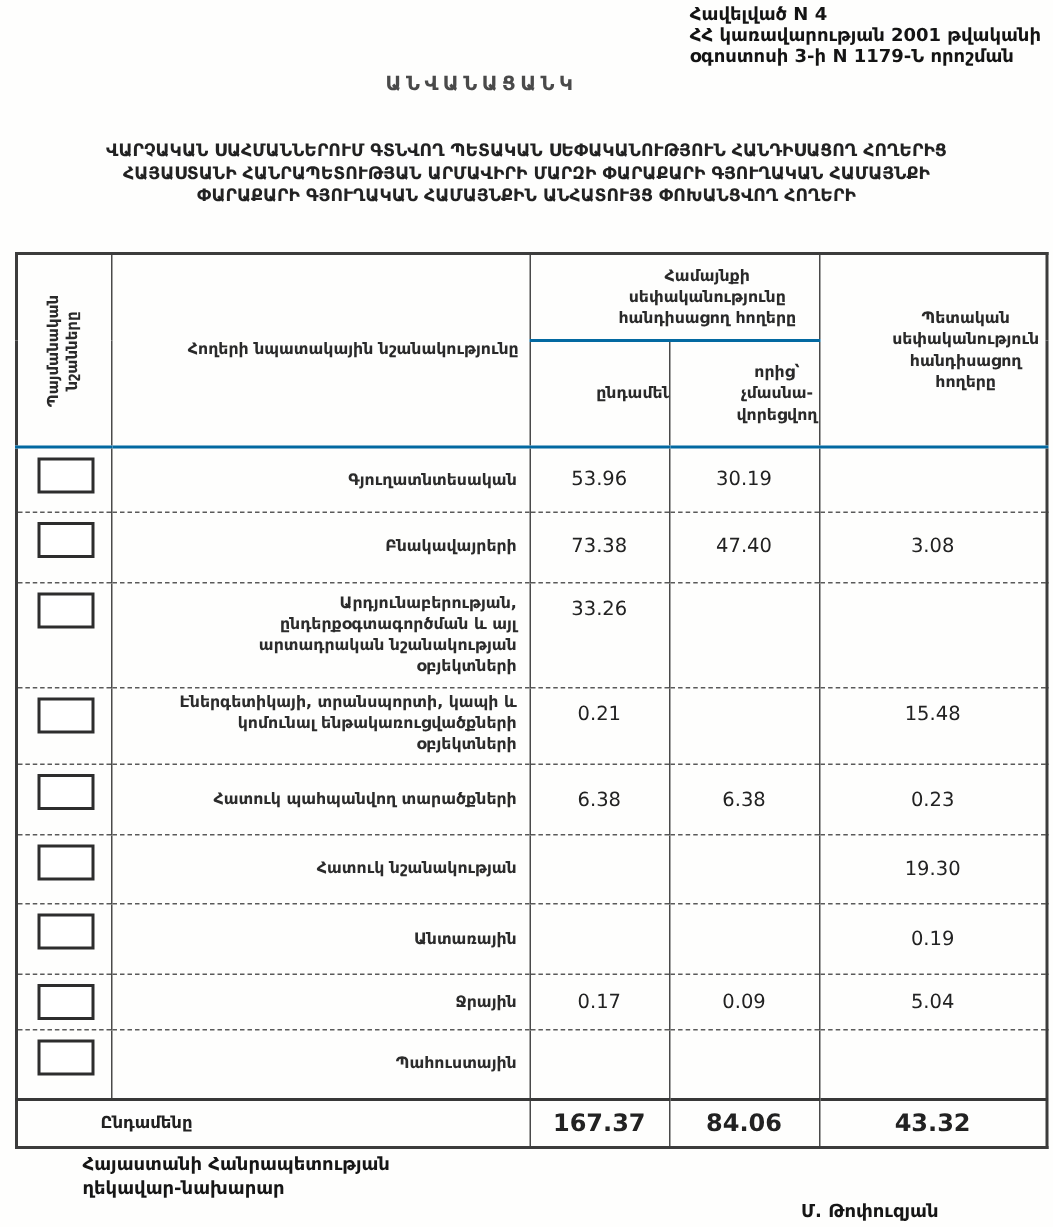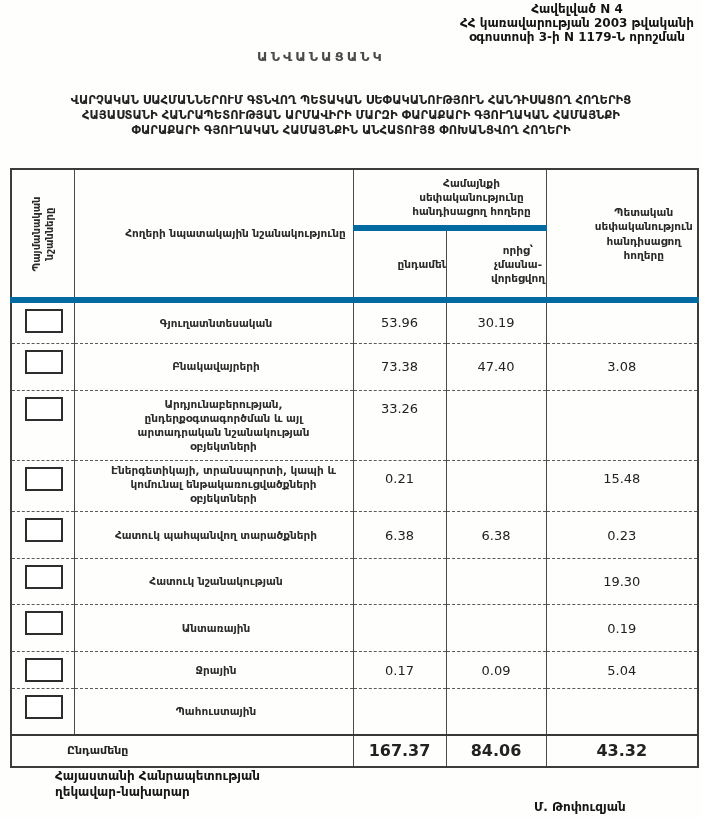--- a/index.html
+++ b/index.html
@@ -7,21 +7,21 @@
     position: relative;
     width: 702px; height: 818px;
     margin: 0 auto;
     background: #fefefd;
     font-family: "DejaVu Sans", sans-serif;
     color: #1d1d1d;
     overflow: hidden;
   }
   .annex-block {
     position: absolute; top: 3px; right: 8px;
-    text-align: center;
+    text-align: left;
     font-weight: bold; font-size: 12px; line-height: 1.15;
     color: #141414;
   }
   .doc-title {
     position: absolute; top: 49px; left: 0; right: 60px;
     text-align: center;
     font-weight: bold; font-size: 13px; letter-spacing: 3px;
     color: #4a4a4a;
   }
   .main-heading {
@@ -41,40 +41,40 @@
     border-bottom: 1px dashed #5a5a5a;
     border-left: 1px solid #4a4a4a;
     padding: 0;
     overflow: hidden;
   }
   .land-table { border: 2px solid #3c3c3c; }
   .land-table th {
     font-size: 10.5px; font-weight: 600; color: #2a2a2a;
     text-align: center; vertical-align: middle;
     line-height: 1.35;
-    border-bottom: 6px solid #0369a1;
+    border-bottom: 2px solid #0369a1;
     padding-left: 44px;
   }
   .th-signs { position: relative; }
   .rot {
     position: absolute; left: 50%; top: 50%;
     transform: translate(-50%,-50%) rotate(-90deg);
     width: 104px;
     font-size: 10px; line-height: 1.25; text-align: center;
   }
   .pre { white-space: pre-line; }
   td.sign-cell { vertical-align: top; padding: 6px 0 0 13px; }
   .swatch {
     width: 34px; height: 20px;
     border: 2px solid #2d2d2d;
     background: #fff;
   }
   td.label-cell {
     font-size: 10.5px; font-weight: 600; color: #2c2c2c;
-    text-align: center; vertical-align: middle;
+    text-align: right; vertical-align: middle;
     padding: 2px 8px 2px 13px; line-height: 1.35;
   }
   td.num-cell {
     font-size: 13px; font-weight: 400; color: #222;
     text-align: center; vertical-align: middle;
   }
   tr.tall td.num-cell { vertical-align: top; padding-top: 10px; }
   tr.tall td.label-cell { vertical-align: bottom; padding-bottom: 6px; padding-left: 28px; }
   tr.total-row td {
     border-top: 2px solid #383838;
@@ -97,21 +97,21 @@
     font-weight: bold; font-size: 12px; color: #161616;
   }
 </style>
 </head>
 <body>
 
 <div class="page">
 
   <div class="annex-block">
     <div>Հավելված N 4</div>
-    <div>ՀՀ կառավարության 2003 թվականի</div>
+    <div>ՀՀ կառավարության 2001 թվականի</div>
     <div>օգոստոսի 3-ի N 1179-Ն որոշման</div>
   </div>
 
   <div class="doc-title">ԱՆՎԱՆԱՑԱՆԿ</div>
 
   <div class="main-heading">
     <div>ՎԱՐՉԱԿԱՆ ՍԱՀՄԱՆՆԵՐՈՒՄ ԳՏՆՎՈՂ ՊԵՏԱԿԱՆ ՍԵՓԱԿԱՆՈՒԹՅՈՒՆ ՀԱՆԴԻՍԱՑՈՂ ՀՈՂԵՐԻՑ</div>
     <div>ՀԱՅԱՍՏԱՆԻ ՀԱՆՐԱՊԵՏՈՒԹՅԱՆ ԱՐՄԱՎԻՐԻ ՄԱՐԶԻ ՓԱՐԱՔԱՐԻ ԳՅՈՒՂԱԿԱՆ ՀԱՄԱՅՆՔԻ</div>
     <div>ՓԱՐԱՔԱՐԻ ԳՅՈՒՂԱԿԱՆ ՀԱՄԱՅՆՔԻՆ ԱՆՀԱՏՈՒՅՑ ՓՈԽԱՆՑՎՈՂ ՀՈՂԵՐԻ</div>
   </div>

